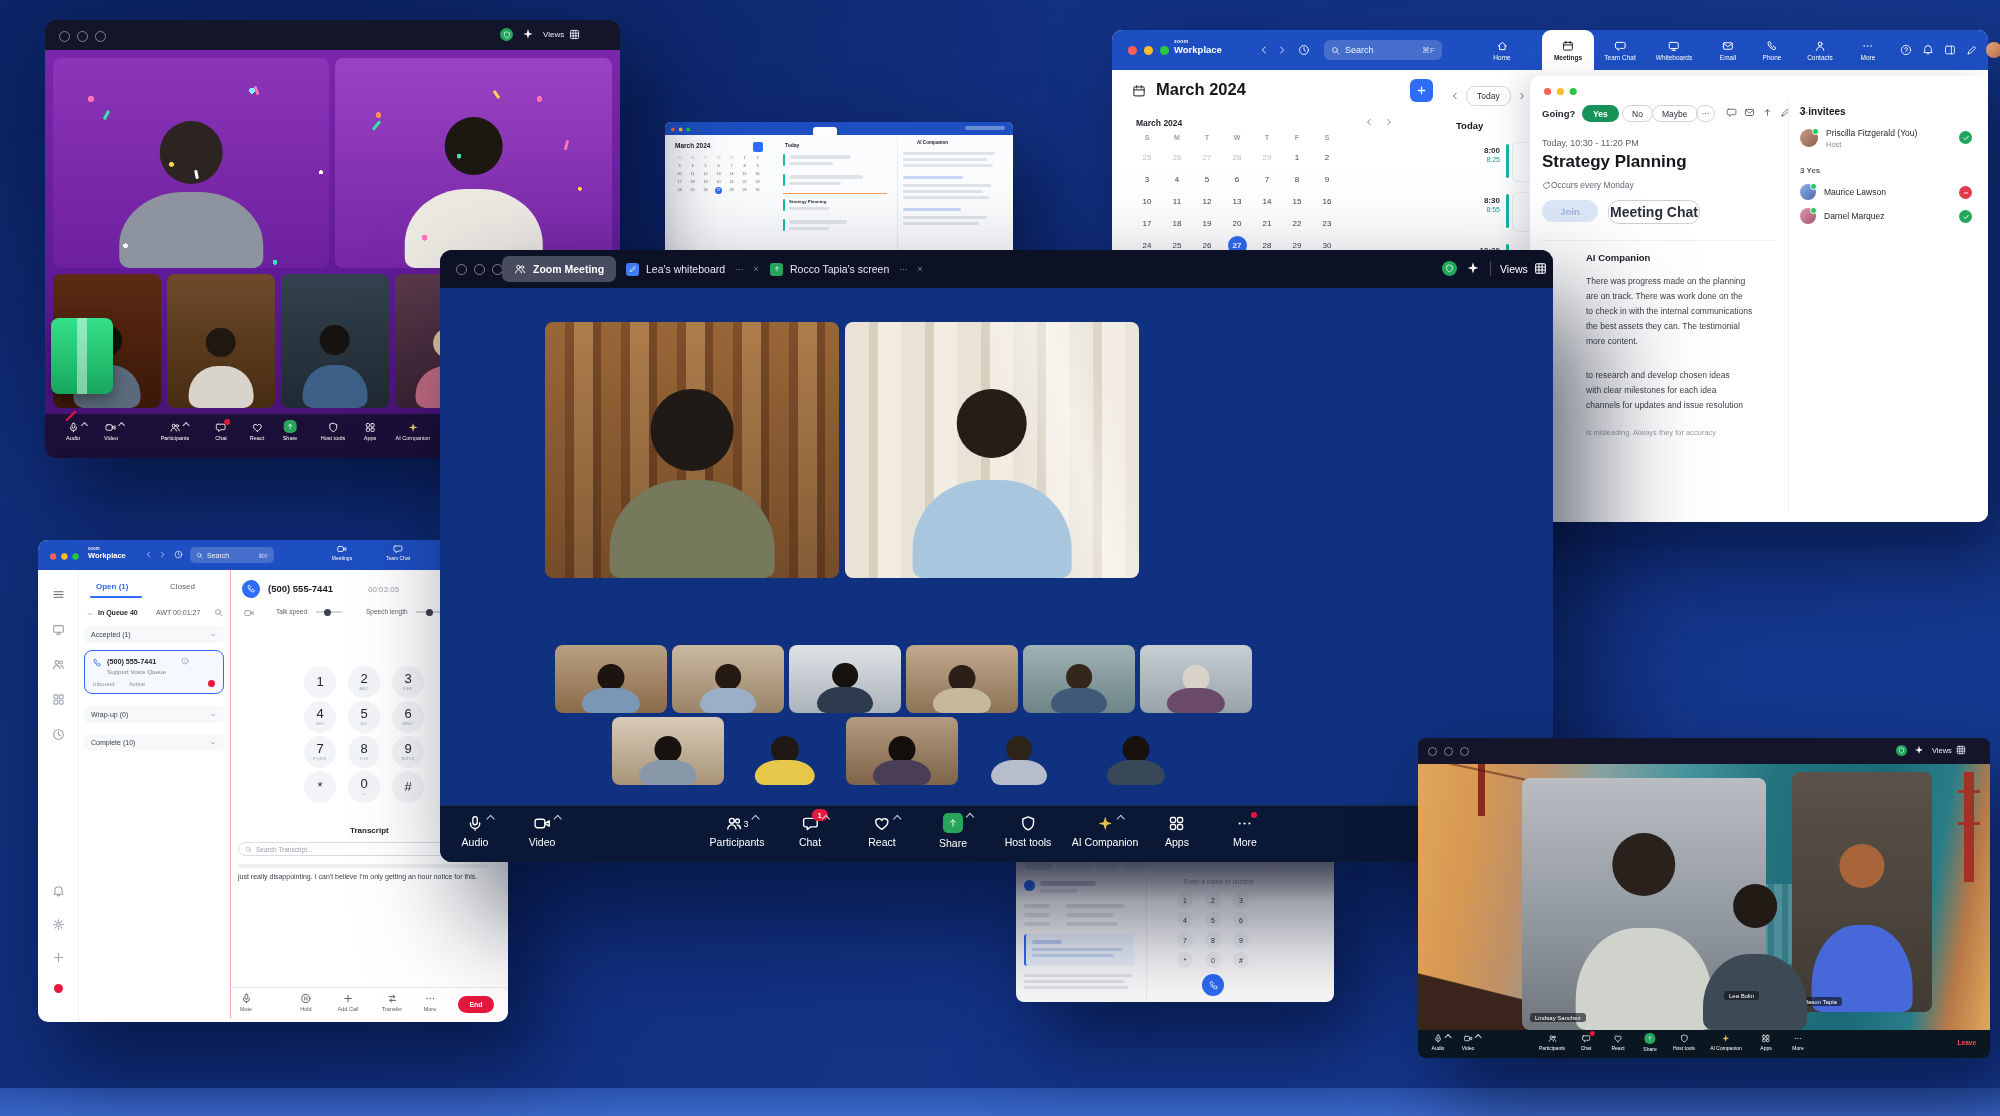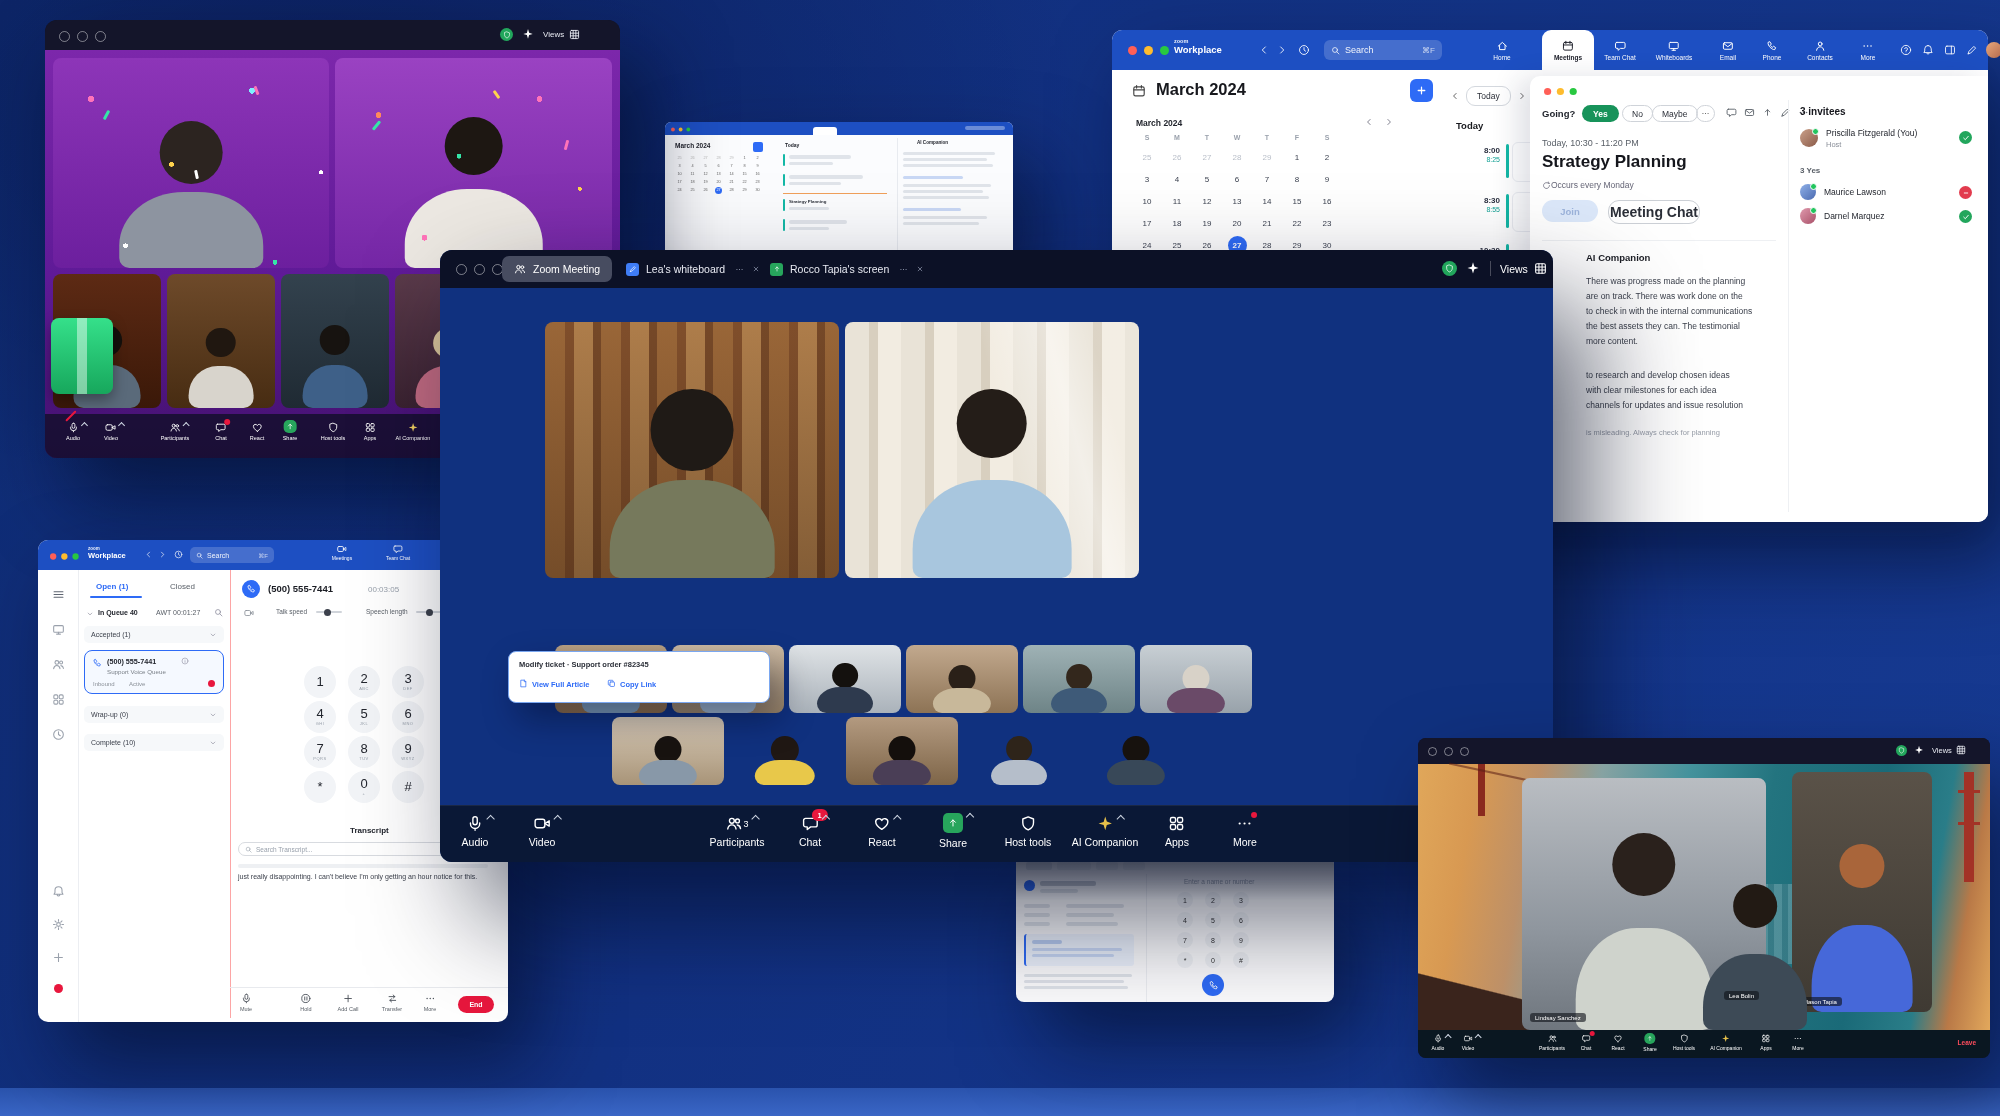--- a/index.html
+++ b/index.html
@@ -636,21 +636,21 @@
           <div class="ln">to check in with the internal communications</div>
           <div class="ln">the best assets they can. The testimonial</div>
           <div class="ln">more content.</div>
         </div>
       <div class="abs" style="left:56px;top:292px;">
 
       <div class="ln">to research and develop chosen ideas</div>
           <div class="ln">with clear milestones for each idea</div>
           <div class="ln">channels for updates and issue resolution</div>
         </div>
-      <div class="abs tx" style="left:56px;top:352px;font-size:7.5px;color:#979da8;">is misleading. Always check for planning</div>
+      <div class="abs tx" style="left:56px;top:352px;font-size:7.5px;color:#979da8;">is misleading. Always they for accuracy</div>
 
       <div class="abs" style="left:258px;top:24px;width:1px;bottom:10px;background:#eef0f3;"></div>
       <div class="abs tx" style="left:270px;top:30px;font-size:10px;font-weight:700;color:#15161c;">3 invitees</div>
       <div class="abs" style="left:270px;top:52px;width:172px;height:24px;">
         <div class="avt" style="position:absolute;left:0;top:1px;width:18px;height:18px;background:linear-gradient(135deg,#caa08a,#8a5a48);">
             <span class="pr"></span>
           </div>
         <div class="abs tx" style="left:26px;top:0;font-size:8.5px;color:#23262e;">Priscilla Fitzgerald (You)</div>
         <div class="abs tx" style="left:26px;top:12px;font-size:7.5px;color:#8a8f99;">Host</div>
         <span class="okc" style="position:absolute;right:0;top:3px;">
@@ -1159,21 +1159,21 @@
     <div class="abs" style="left:0;top:0;right:0;height:38px;background:#0c1126;">
       <div class="tl line" style="left:16px;top:14px;">
           <i></i>
           <i></i>
           <i></i>
         </div>
       <div class="abs" style="left:62px;top:6px;height:26px;background:#474c60;border-radius:7px;display:flex;align-items:center;padding:0 12px;color:#fff;">
         <svg class="i" style="width:12px;height:12px">
             <use href="#ppl"></use>
           </svg>
-        <span class="tx" style="font-size:10.5px;font-weight:400;margin-left:7px;">Zoom Meeting</span>
+        <span class="tx" style="font-size:10.5px;font-weight:700;margin-left:7px;">Zoom Meeting</span>
       </div>
       <div class="abs" style="left:186px;top:6px;height:26px;display:flex;align-items:center;color:#e8eaf2;">
         <span style="width:13px;height:13px;border-radius:3px;background:#3f7df6;display:flex;align-items:center;justify-content:center;color:#fff;">
             <svg class="i" style="width:8px;height:8px">
               <use href="#pencil"></use>
             </svg>
           </span>
         <span class="tx" style="font-size:10.5px;margin-left:7px;">Lea's whiteboard</span>
         <svg class="i" style="width:9px;height:9px;margin-left:10px;color:#9aa3b8;">
             <use href="#dots"></use>
@@ -1351,35 +1351,20 @@
             <svg class="i" style="width:17px;height:17px">
               <use href="#dots"></use>
             </svg>
             <span class="dot-bdg"></span>
           </span>
           <span class="lb">More</span>
         </div>
     </div>
   </div>
 
-  <div class="win" style="left:508px;top:651px;width:262px;height:52px;background:#fff;border:1.5px solid #7aa7f0;border-radius:8px;box-shadow:10px 16px 34px rgba(2,8,30,.4);box-sizing:border-box;">
-    <div class="abs tx" style="left:10px;top:8px;font-size:7.5px;font-weight:700;color:#2b2f38;">Modify ticket · Support order #82345</div>
-    <span class="abs" style="left:10px;top:27px;color:#2e6bf6;">
-        <svg class="i" style="width:9px;height:9px">
-          <use href="#doc"></use>
-        </svg>
-      </span>
-    <span class="abs tx" style="left:23px;top:28px;font-size:7.5px;font-weight:700;color:#2e6bf6;">View Full Article</span>
-    <span class="abs" style="left:98px;top:27px;color:#2e6bf6;">
-        <svg class="i" style="width:9px;height:9px">
-          <use href="#copy"></use>
-        </svg>
-      </span>
-    <span class="abs tx" style="left:111px;top:28px;font-size:7.5px;font-weight:700;color:#2e6bf6;">Copy Link</span>
-  </div>
 
   <div class="win" style="left:1418px;top:738px;width:572px;height:320px;background:#14152a;border-radius:8px;overflow:hidden;">
     <div class="abs" style="left:0;top:0;right:0;height:26px;background:#14152a;">
       <div class="tl line mini" style="left:10px;top:9px;">
           <i></i>
           <i></i>
           <i></i>
         </div>
       <span class="abs" style="left:478px;top:7px;width:11px;height:11px;border-radius:50%;background:#22a65c;display:flex;align-items:center;justify-content:center;color:#fff;">
           <svg class="i" style="width:7px;height:7px">

